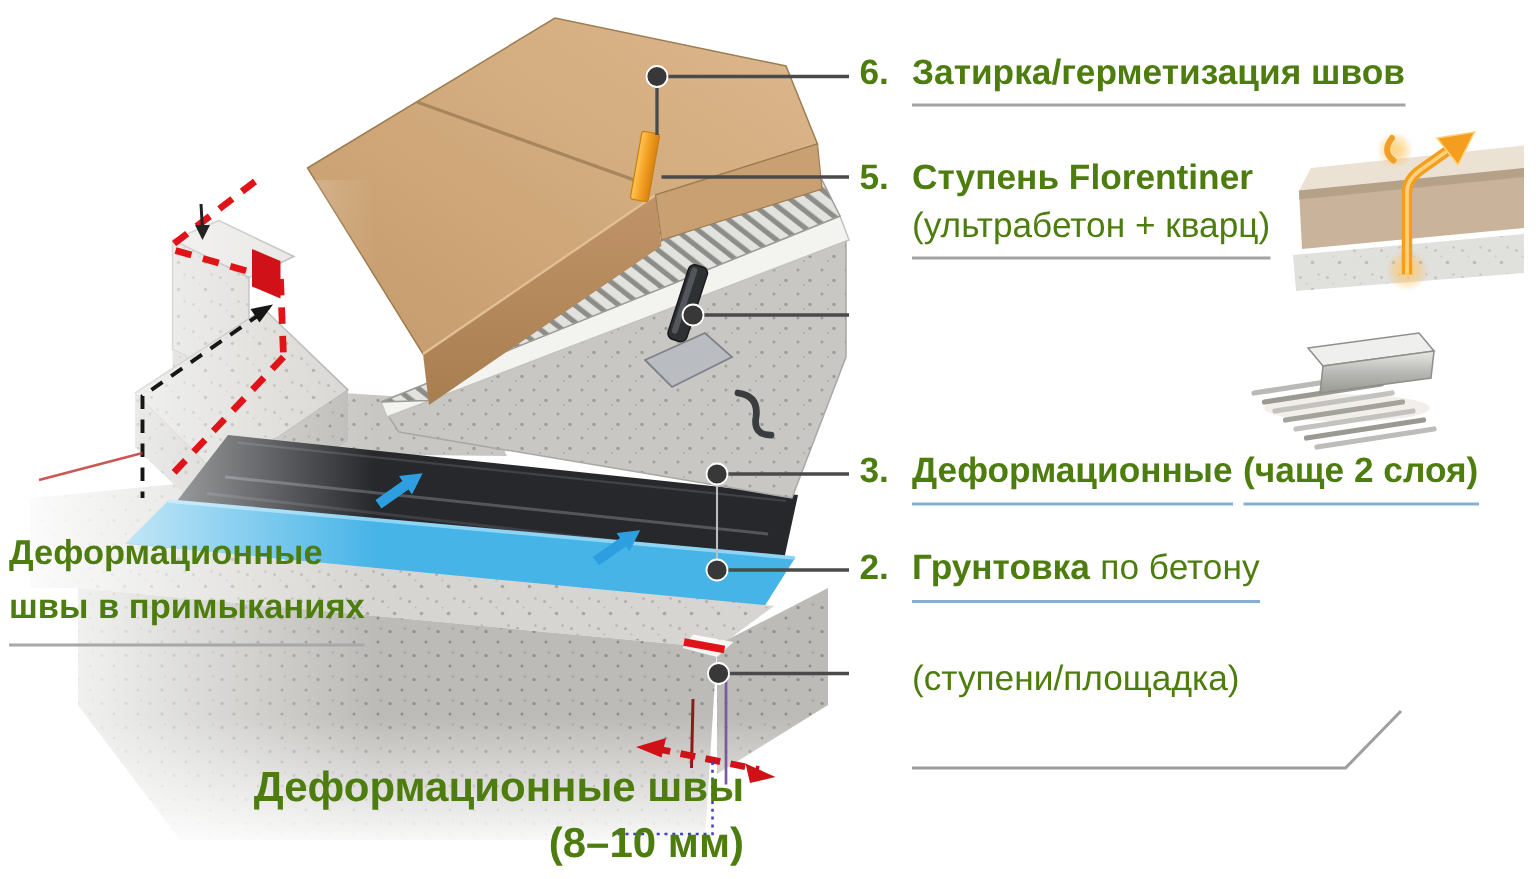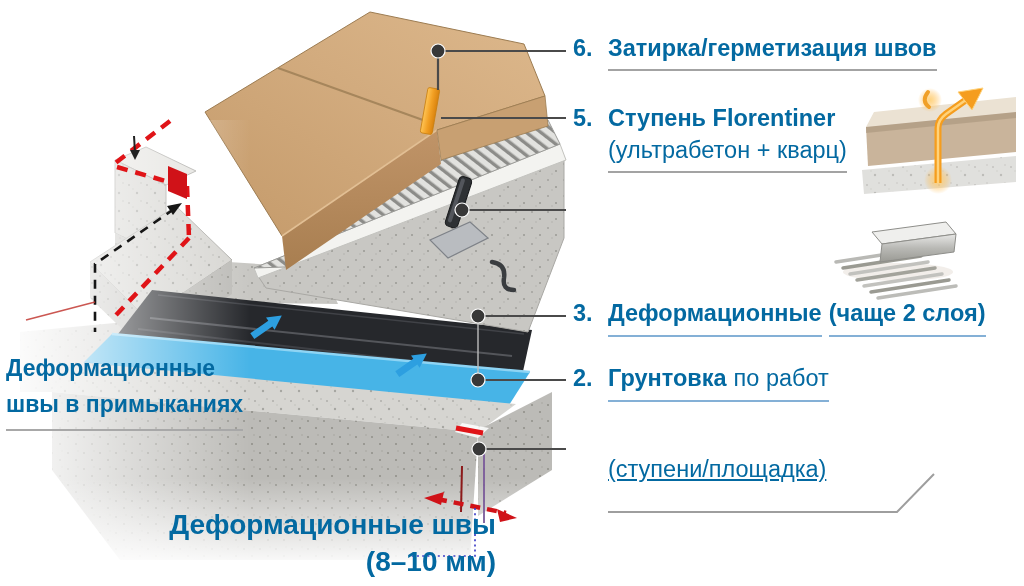--- a/index.html
+++ b/index.html
@@ -1,21 +1,21 @@
 <!DOCTYPE html>
 <html><head>
 <meta charset="utf-8">
 <style>
   html,body{margin:0;padding:0;background:#ffffff;}
   #stage{position:relative;width:1024px;height:586px;background:#ffffff;overflow:hidden;
-         font-family:"Liberation Sans",sans-serif;color:#0369a1;}
+         font-family:"Liberation Sans",sans-serif;color:#4d7c0f;}
   #scene{position:absolute;left:0;top:0;}
   .callout{position:absolute;left:573px;font-size:23.5px;line-height:32px;white-space:nowrap;}
   .num{display:inline-block;width:35px;font-weight:700;vertical-align:top;}
-  .row2{padding-left:35px;text-decoration:underline;}
+  .row2{padding-left:35px;}
   .b{font-weight:700;}
   .r{font-weight:400;}
   .sp{margin-left:7px;}
   .u-gray{display:inline-block;border-bottom:2px solid #a3a3a3;padding-bottom:5px;}
   .u-blue{display:inline-block;border-bottom:2px solid #84b0d6;padding-bottom:6px;}
   #left-label{position:absolute;left:6px;top:350px;font-weight:700;font-size:23px;line-height:36px;}
   #left-label .inner{display:inline-block;border-bottom:2px solid #a8a8a8;padding-bottom:7px;}
   #bottom-label{position:absolute;left:156px;top:510px;width:340px;text-align:right;font-size:28px;line-height:30px;}
   #bottom-label .l2{font-weight:700;margin-top:7px;}
 </style>
@@ -231,25 +231,25 @@
   <div><span class="num">5.</span><span class="b">Ступень Florentiner</span></div>
   <div class="row2"><span class="r u-gray">(ультрабетон + кварц)</span></div>
 </div>
 
 
 <div class="callout" style="top:297px">
   <span class="num">3.</span><span class="b u-blue">Деформационные</span><span class="b u-blue sp">(чаще 2 слоя)</span>
 </div>
 
 <div class="callout" style="top:362px">
-  <span class="num">2.</span><span class="u-blue"><span class="b">Грунтовка</span><span class="r sp">по работ</span></span>
+  <span class="num">2.</span><span class="u-blue"><span class="b">Грунтовка</span><span class="r sp">по бетону</span></span>
 </div>
 
 <div class="callout" style="top:434px">
-  <div class="row2" style="margin-top:19px"><span class="r">(ступени/площадка)</span></div>
+  <div class="row2" style="margin-top:2px"><span class="r">(ступени/площадка)</span></div>
 </div>
 
 <div id="left-label">
   <span class="inner">
     <span>Деформационные</span><br>
     <span>швы в примыканиях</span>
   </span>
 </div>
 
 <div id="bottom-label">

